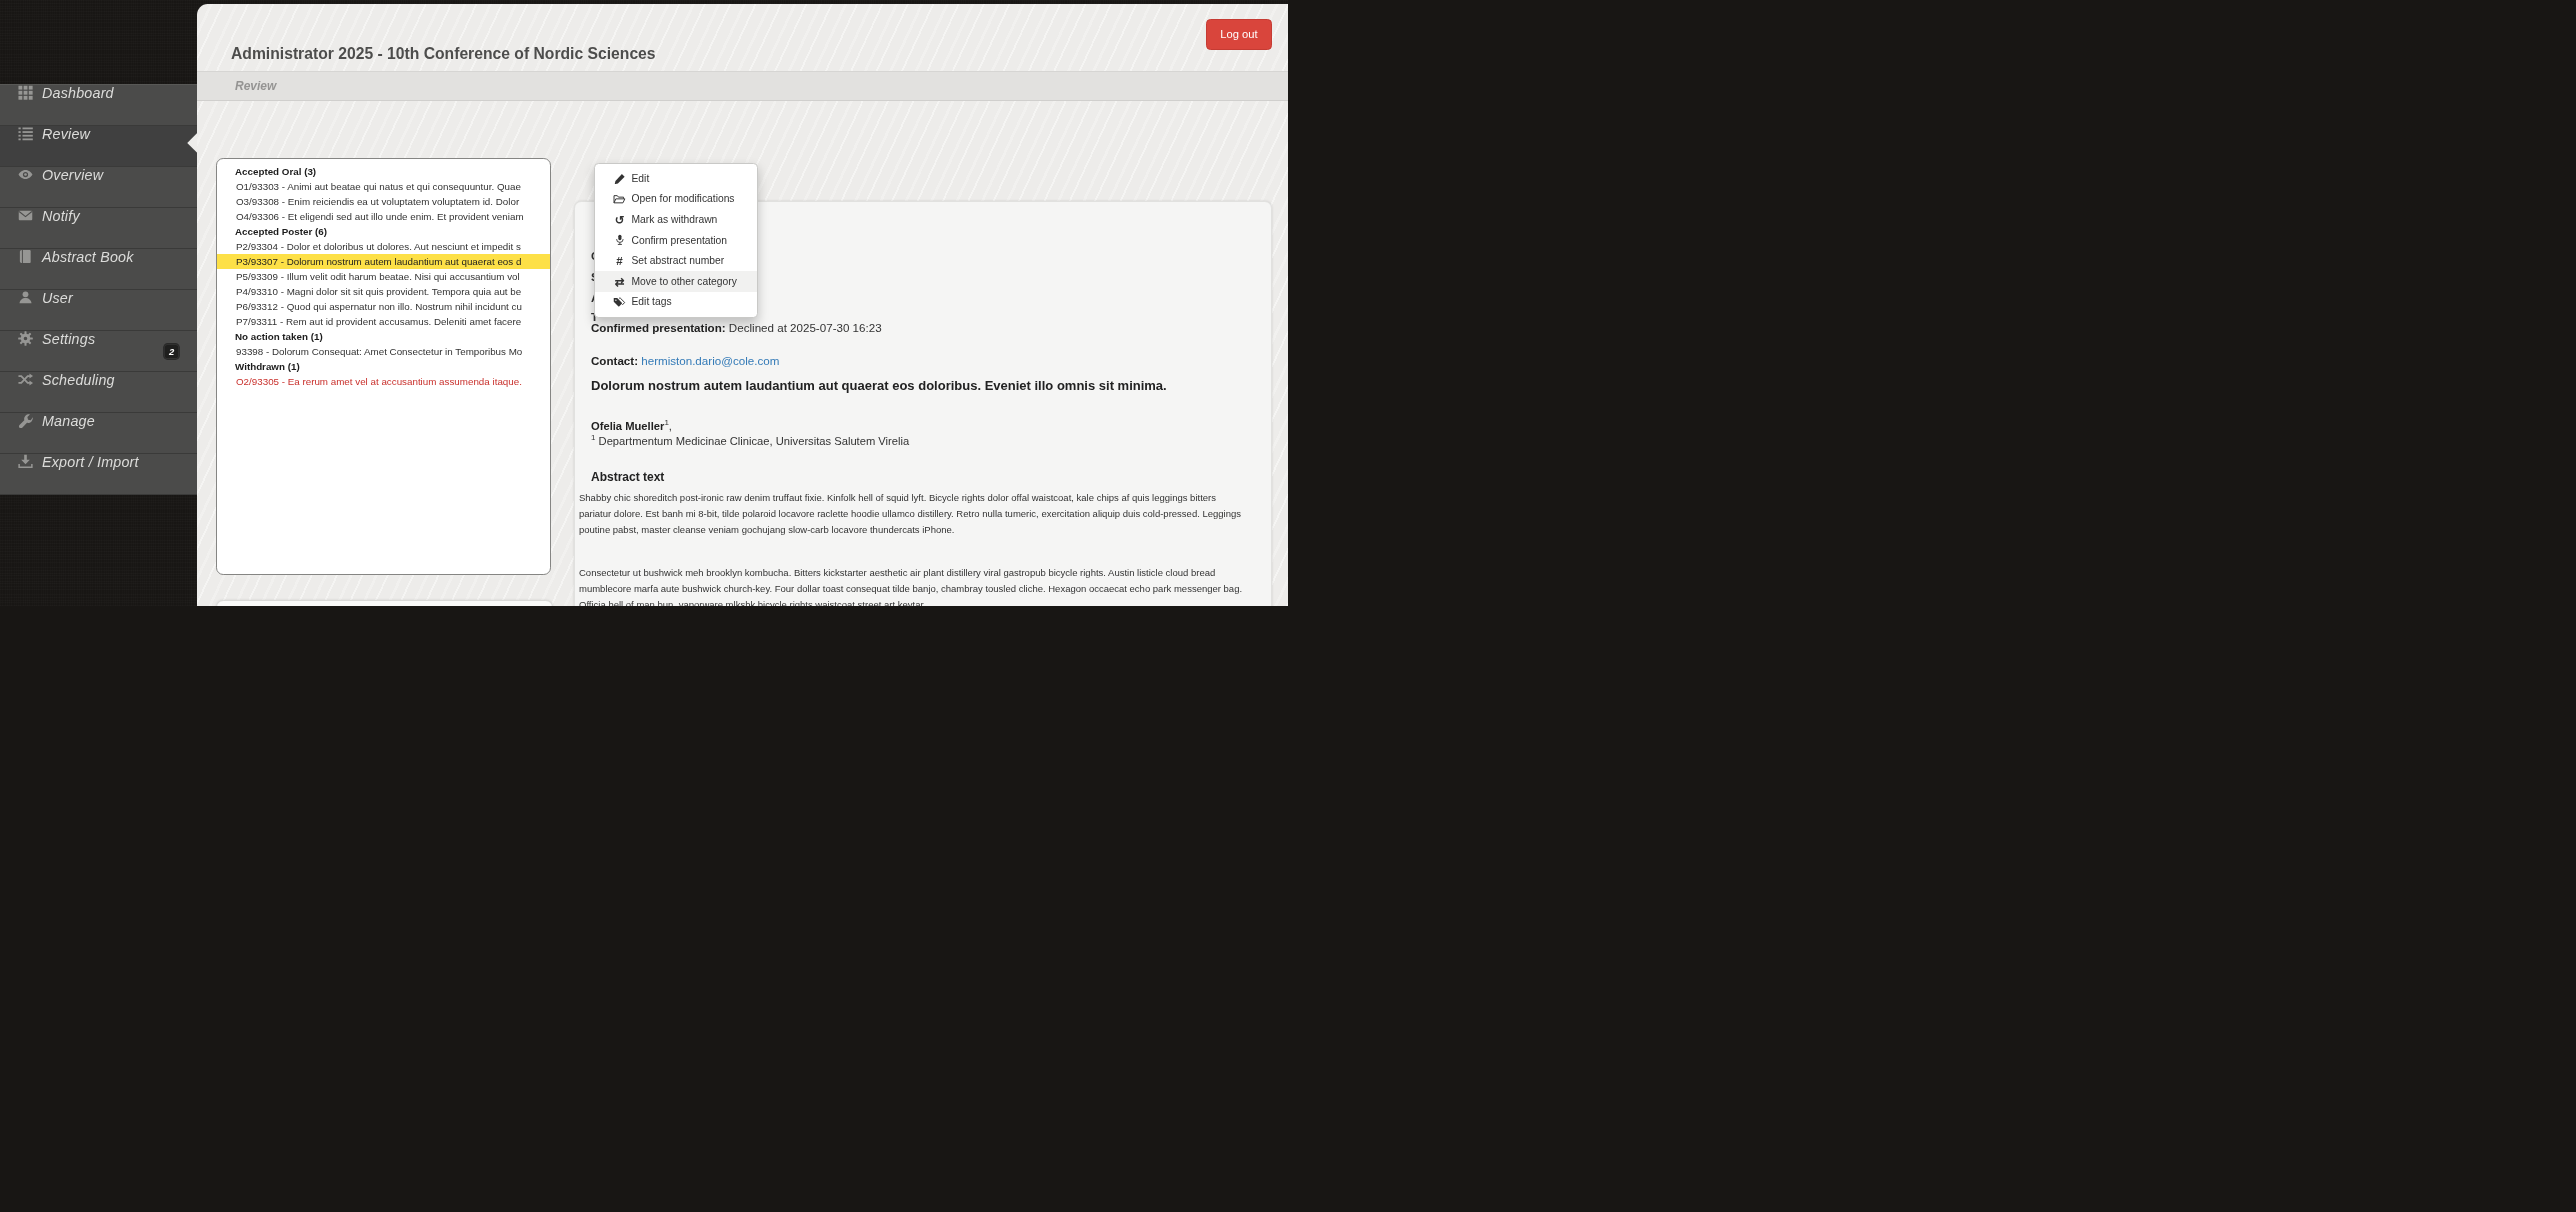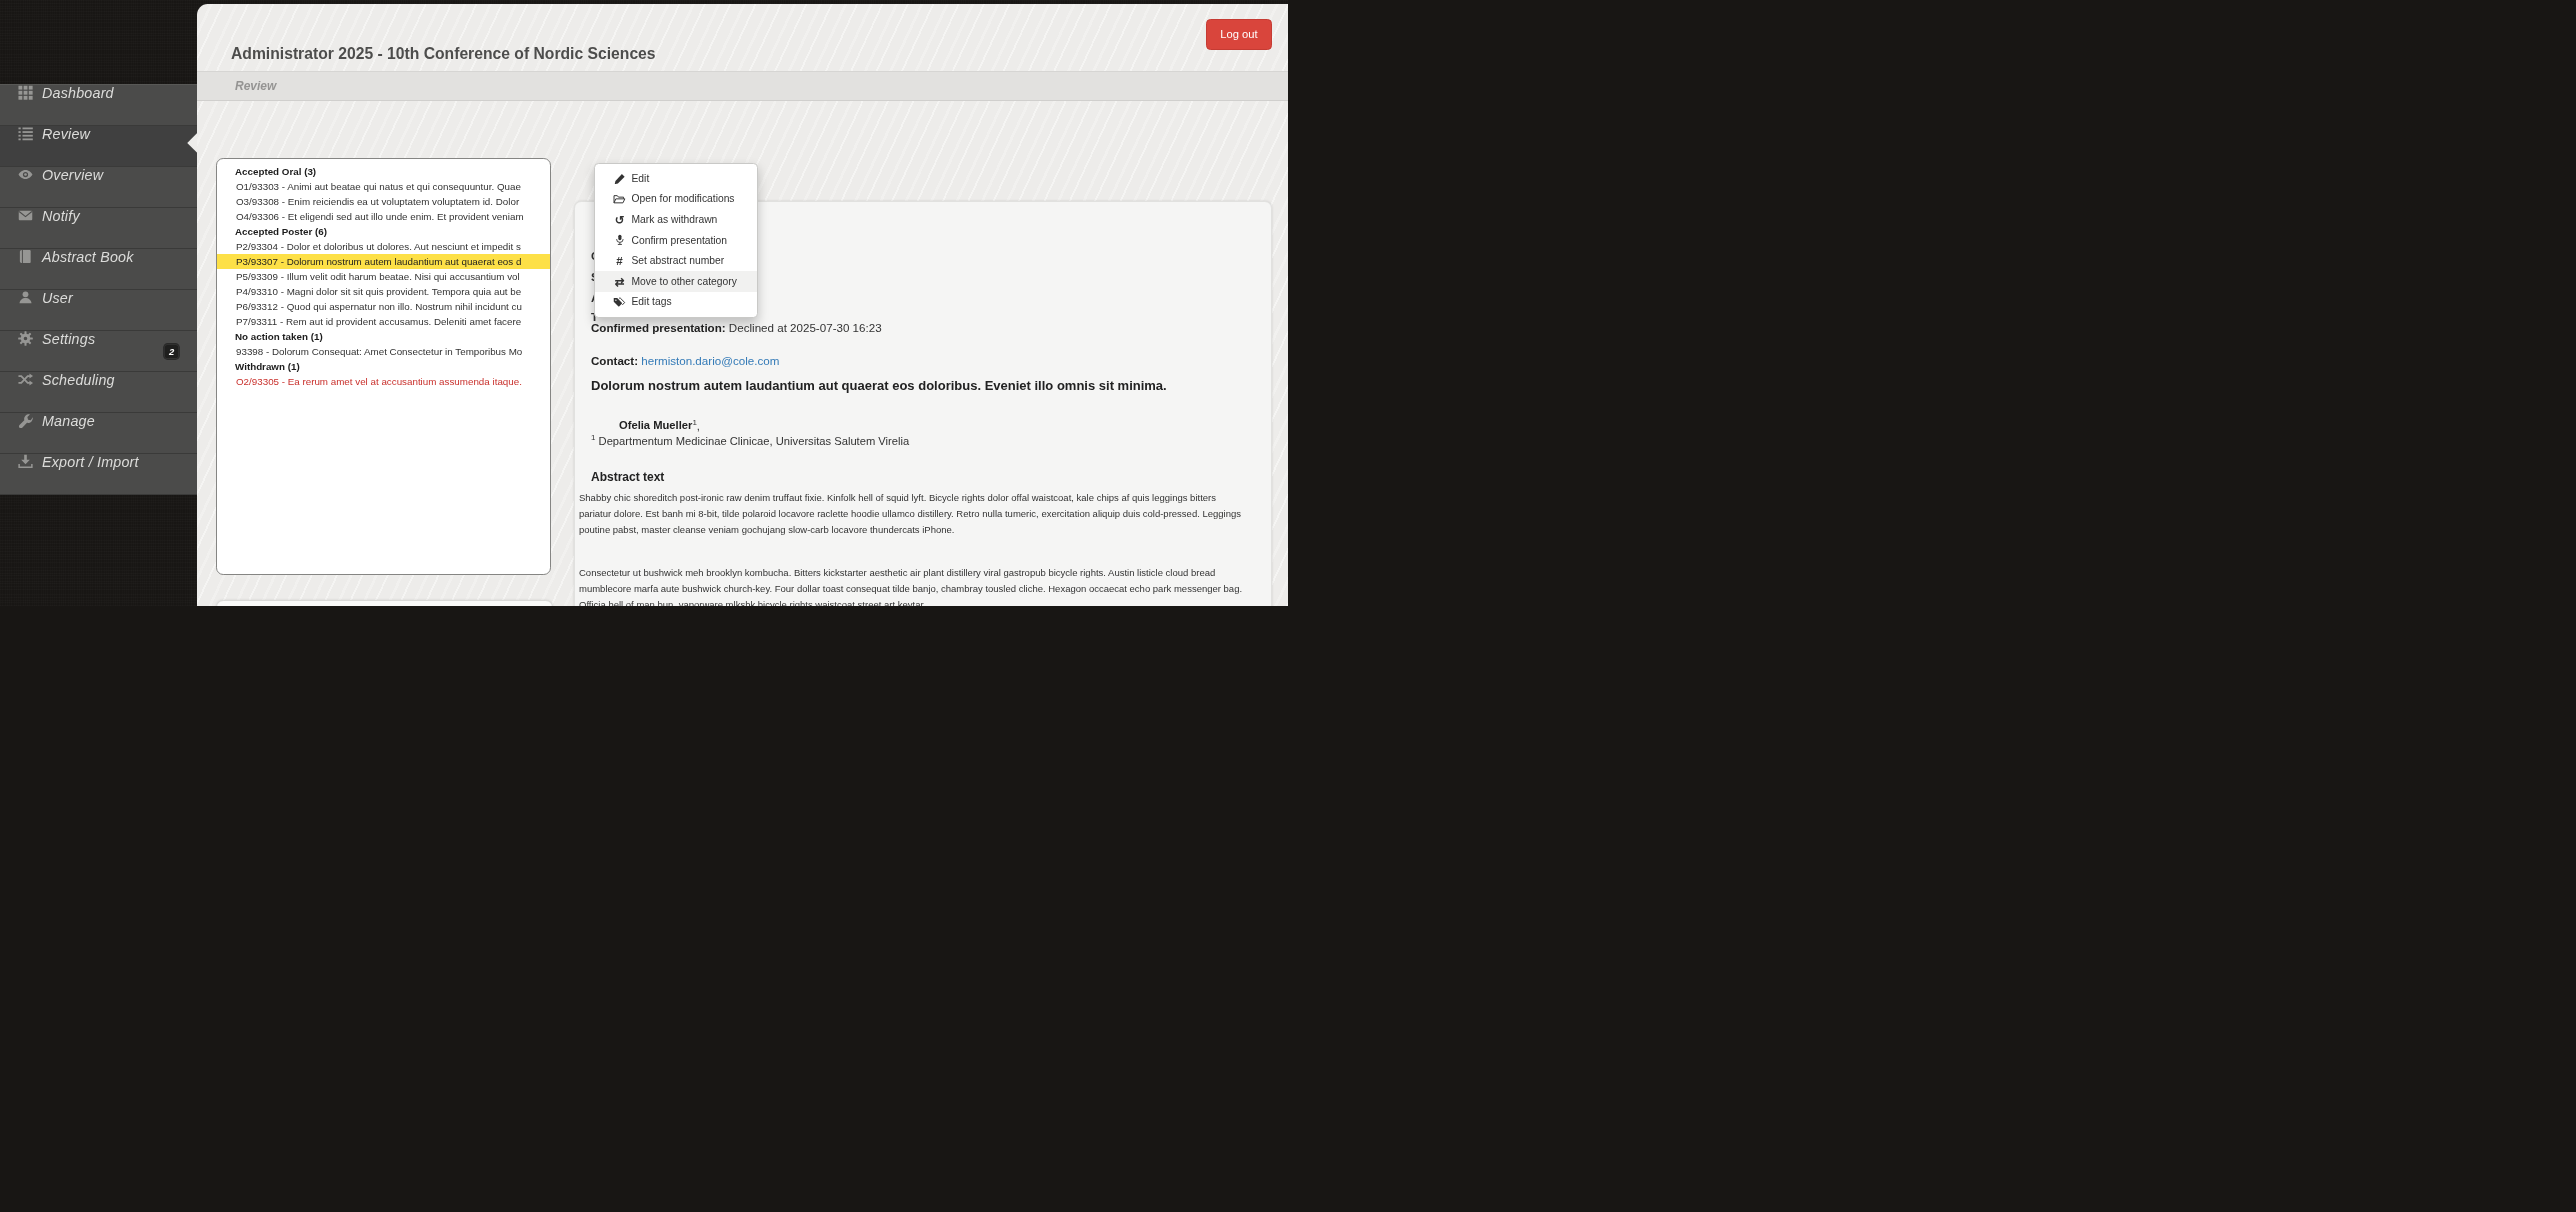--- a/index.html
+++ b/index.html
@@ -58,21 +58,21 @@
               border-top:4px solid #333;}
   .detail-card{position:absolute;left:377px;top:197px;width:698px;bottom:-10.7px;background:#f5f5f4;
                border:0.9px solid #e1e1df;border-radius:7.2px;box-shadow:0 0.9px 2.7px rgba(0,0,0,.13);
                box-sizing:border-box;}
   .frag{position:absolute;left:16px;font-size:11.6px;font-weight:bold;color:#333;}
   .d-line{position:absolute;left:16px;right:12.5px;font-size:11.6px;color:#333;}
   .d-line b{color:#222;}
   .email-link{color:#337ab7;text-decoration:none;cursor:pointer;}
   .d-title{position:absolute;left:16px;right:12.5px;font-size:13px;font-weight:bold;color:#222;}
   .d-authors{position:absolute;left:16px;right:12.5px;font-size:11.2px;color:#333;}
-  .d-authors b{color:#222;margin-left:28px;}
+  .d-authors b{color:#222;}
   .d-affil{position:absolute;left:16px;right:17px;font-size:11.2px;color:#333;}
   .d-heading{position:absolute;left:16px;font-size:12px;font-weight:bold;color:#222;}
   .d-para{position:absolute;left:4px;width:668px;font-size:9.5px;line-height:16px;color:#333;}
   sup{font-size:8px;}
   
   .dropdown-menu{position:absolute;left:397px;top:159px;width:162px;background:#fff;
                  border:0.9px solid #c9c9c7;border-radius:4.5px;box-shadow:0 5.4px 10.7px rgba(0,0,0,.22);
                  padding:4.5px 0;z-index:40;}
   .menu-item{height:20.6px;display:flex;align-items:center;padding-left:17px;cursor:pointer;}
   .menu-item.highlighted{background:#f1f1f0;}

